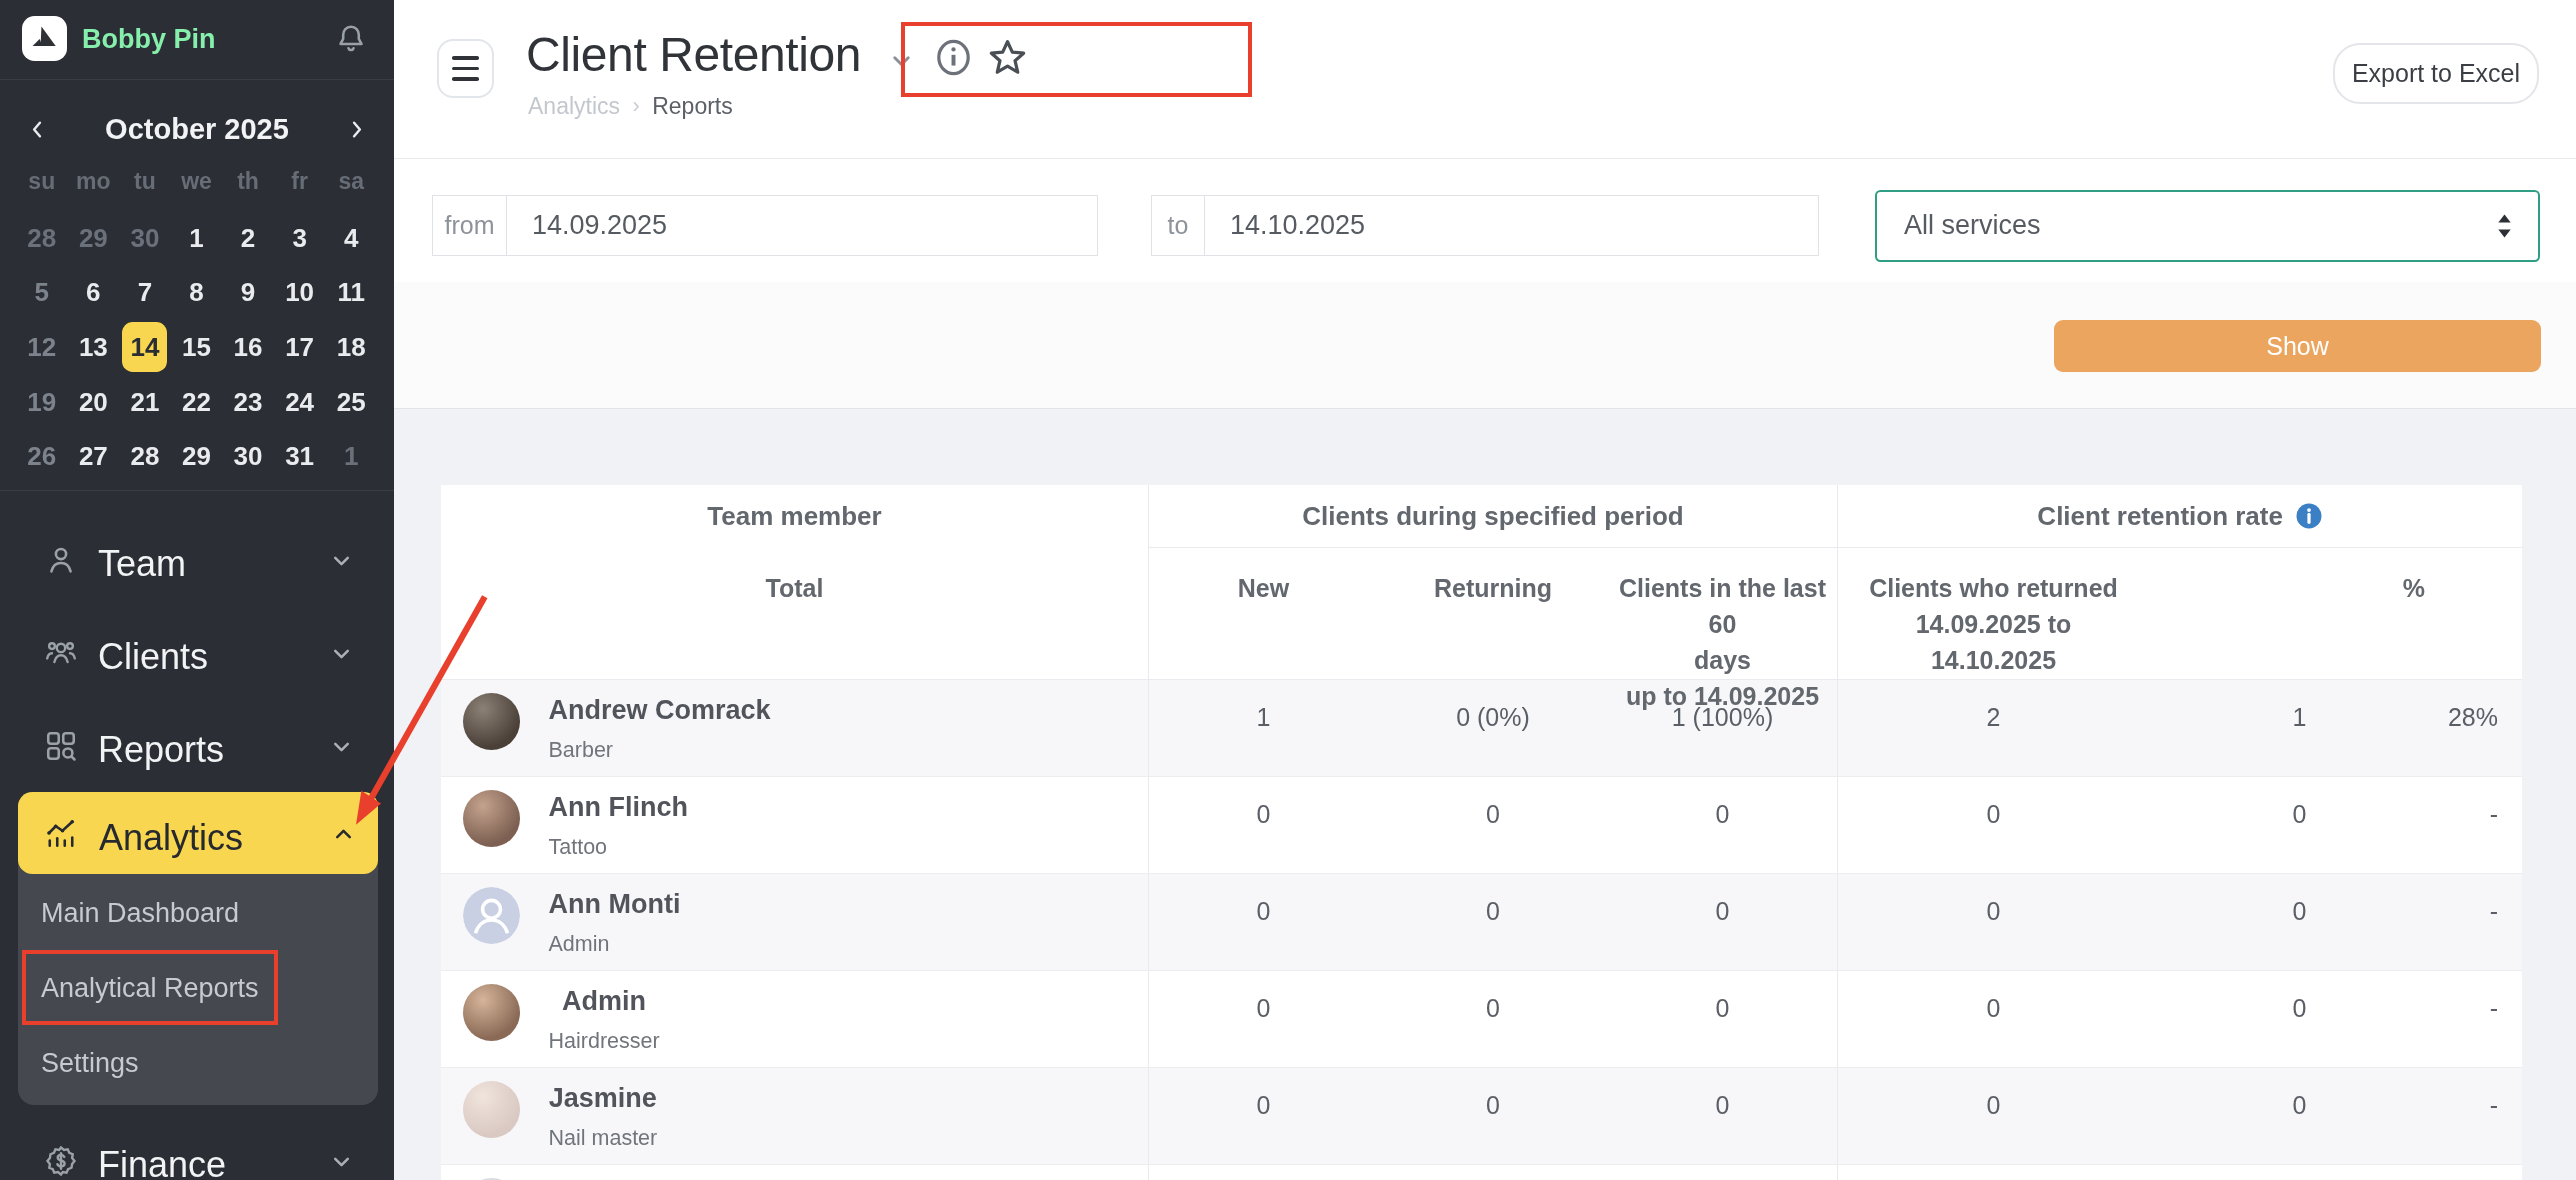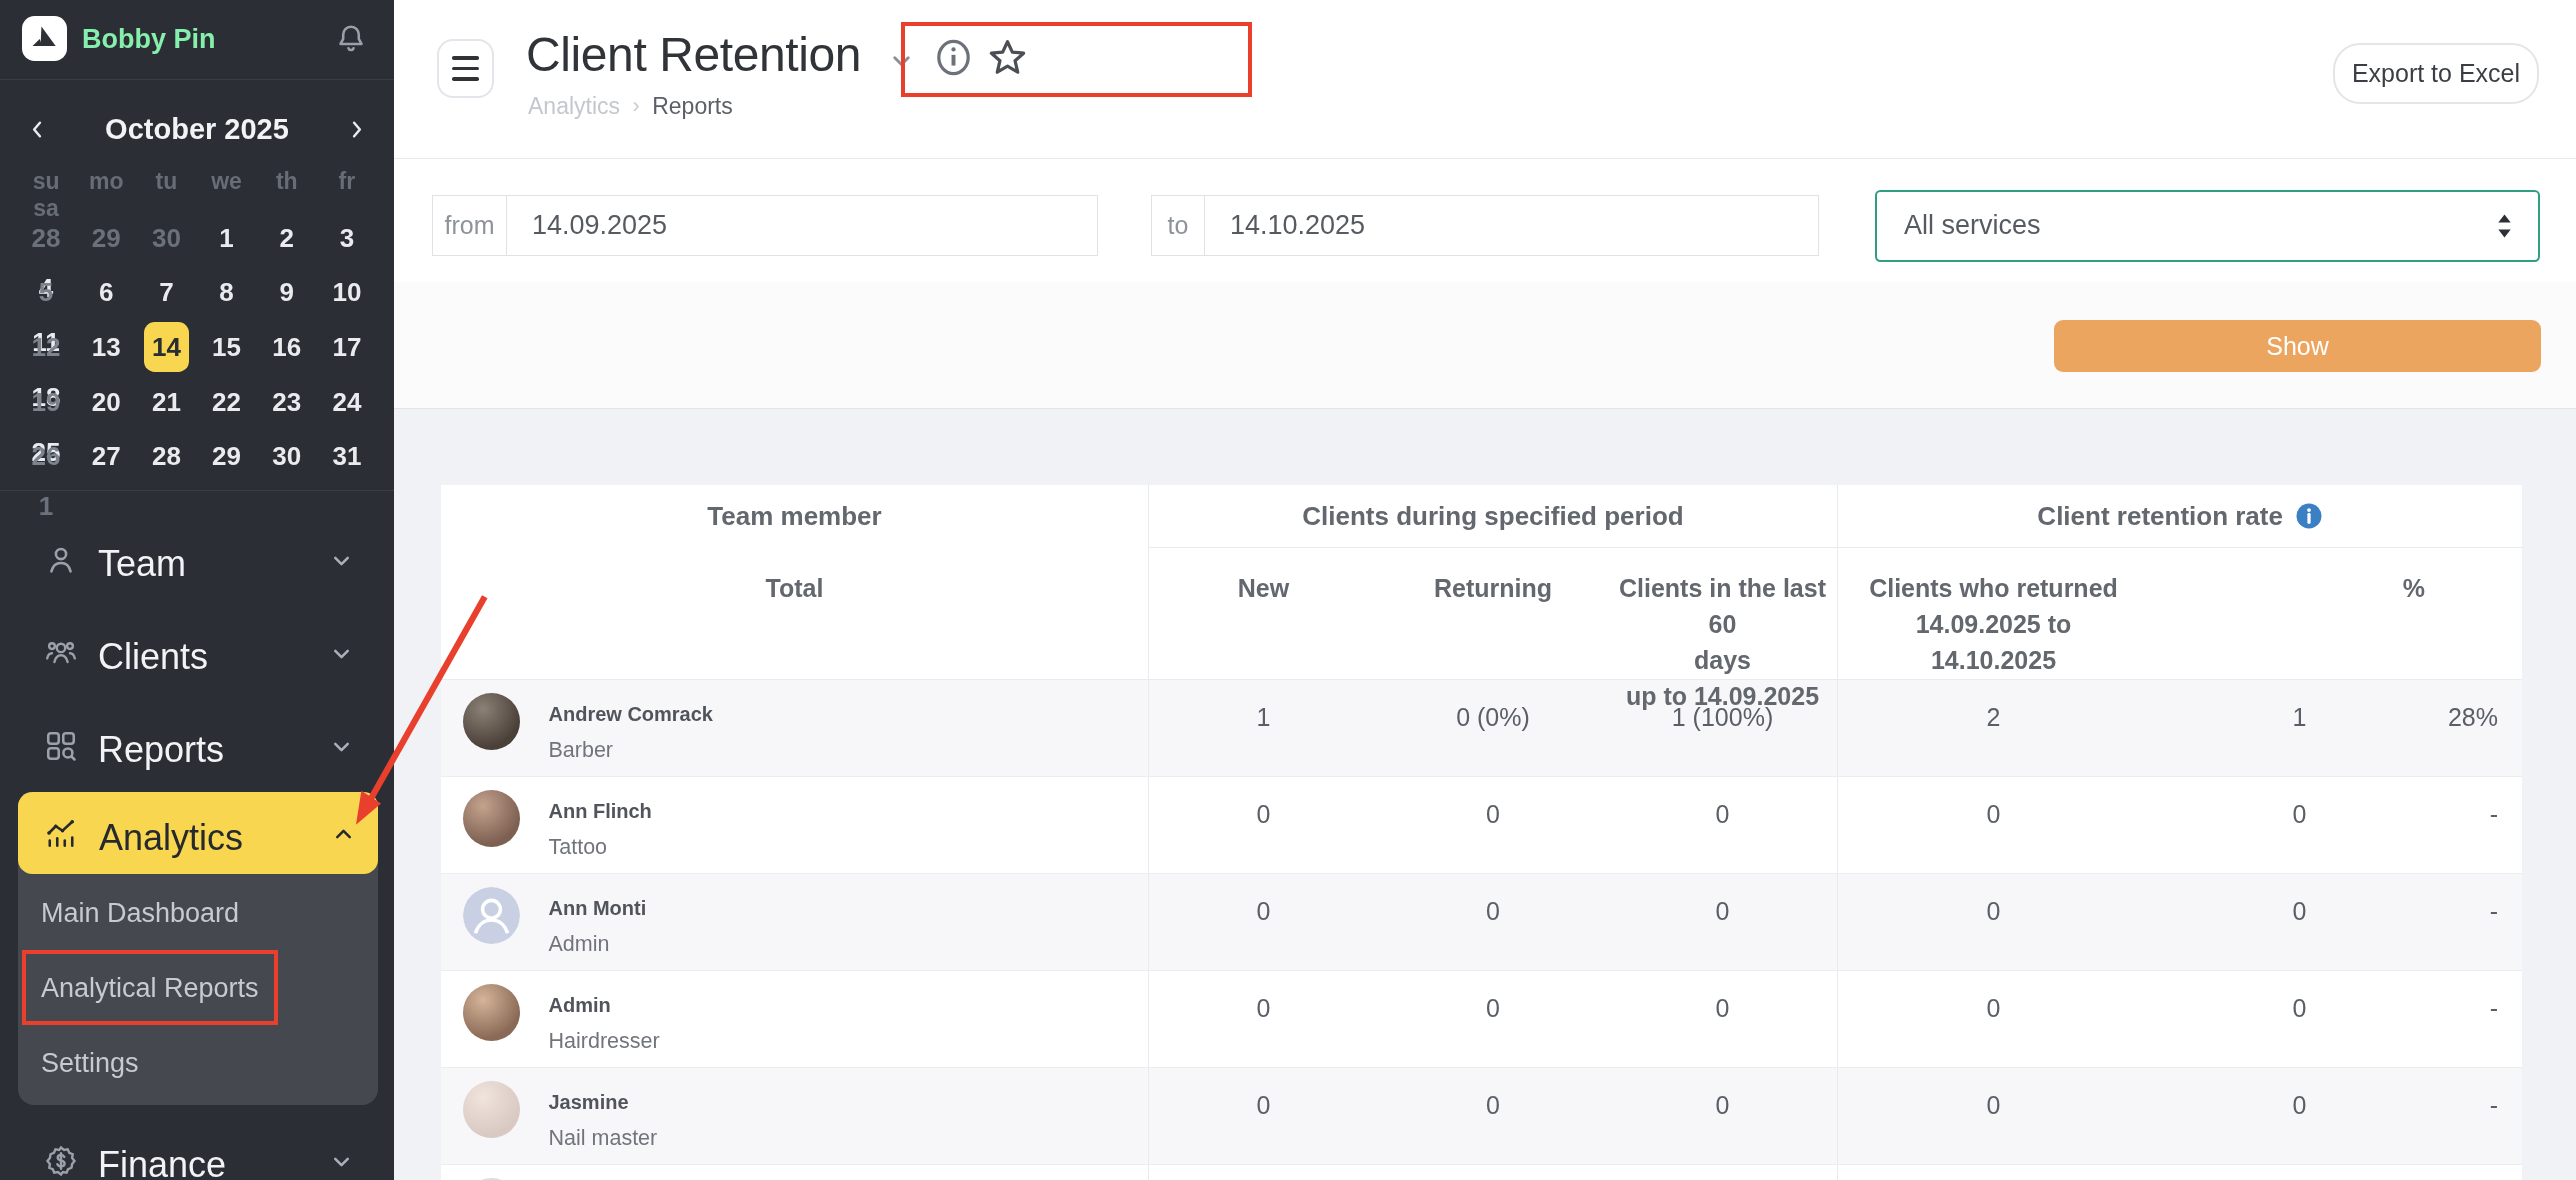--- a/index.html
+++ b/index.html
@@ -11,21 +11,21 @@
   .sb-header{position:absolute;left:0;top:0;width:394px;height:79px;border-bottom:1.8px solid #3a3e44;}
   .logo{position:absolute;left:22.4px;top:16px;width:45px;height:45px;background:#ffffff;border-radius:12.5px;}
   .logo svg{position:absolute;left:6.3px;top:6.3px;}
   .ws-title{position:absolute;left:82px;top:24px;font-size:27px;font-weight:700;color:#86efac;}
   .bell{position:absolute;right:25px;top:21.5px;width:36px;height:36px;color:#9aa0a8;}
 
   
   .cal-month{position:absolute;left:18px;top:106px;width:358px;height:47px;display:flex;align-items:center;}
   .cal-prev,.cal-next{width:39px;height:39px;display:flex;align-items:center;justify-content:center;color:#e9ebee;}
   .cal-label{flex:1;text-align:center;font-size:29px;font-weight:600;color:#f2f3f5;}
-  .cal-weekdays,.cal-week{position:absolute;left:16px;width:361px;display:grid;grid-template-columns:repeat(6,1fr);}
+  .cal-weekdays,.cal-week{position:absolute;left:16px;width:361px;display:grid;grid-template-columns:repeat(7,1fr);}
   .cal-weekdays{top:168px;}
   .cal-weekdays div{text-align:center;font-size:23px;font-weight:600;color:#676d76;}
   .cal-week div{height:50px;display:flex;align-items:center;justify-content:center;}
   .cal-day{width:45px;height:45px;display:flex;align-items:center;justify-content:center;
     font-size:26px;font-weight:600;color:#e9ebee;border-radius:10.7px;}
   .cal-day.sun{color:#7c London838d;color:#7c838d;}
   .cal-day.out{color:#6b717b;}
   .cal-day.today{background:#f8d64f;color:#2a2d33;}
   .sb-divider{position:absolute;left:0;top:490px;width:394px;border-top:1.8px solid #3a3e44;}
 
@@ -94,21 +94,21 @@
   .shead .scell:nth-child(5),.trow .cell:nth-child(5){border-left:1.8px solid #e9eaee;}
   .shead .scell:last-child{justify-content:flex-end;padding-right:25px;}
   .trow{height:97px;border-bottom:1.8px solid #ededf0;box-sizing:border-box;}
   .trow:nth-child(odd){background:#f7f7f9;}
   .trow .cell{display:flex;justify-content:center;align-items:flex-start;padding-top:23px;font-size:25px;color:#5a5e66;box-sizing:border-box;}
   .trow .cell:last-child{justify-content:flex-end;padding-right:25px;}
   .member-cell{display:flex;justify-content:flex-start !important;padding-left:21.5px;padding-top:12.5px !important;}
   .avatar{width:57px;height:57px;border-radius:50%;flex:0 0 57px;overflow:hidden;position:relative;}
   .avatar svg{position:absolute;left:0;top:0;}
   .m-name{margin-left:29px;}
-  .m-name .nm{font-size:20px;font-weight:700;color:#51555b;margin-top:10px;}
+  .m-name .nm{font-size:27px;font-weight:700;color:#51555b;margin-top:2px;text-align:center;}
   .m-name .rl{font-size:21.5px;color:#71757b;margin-top:12.5px;}
 
   
   .anno-box{position:absolute;border:4.5px solid #e8402c;box-sizing:border-box;z-index:40;}
   .anno-title{left:901px;top:21.5px;width:351px;height:75px;}
   .anno-reports{left:21.5px;top:950px;width:256px;height:75px;}
   .anno-arrow{position:absolute;left:0;top:0;width:2576px;height:1181px;pointer-events:none;z-index:41;}
   svg.block{display:block;}
 </style>
 </head>

